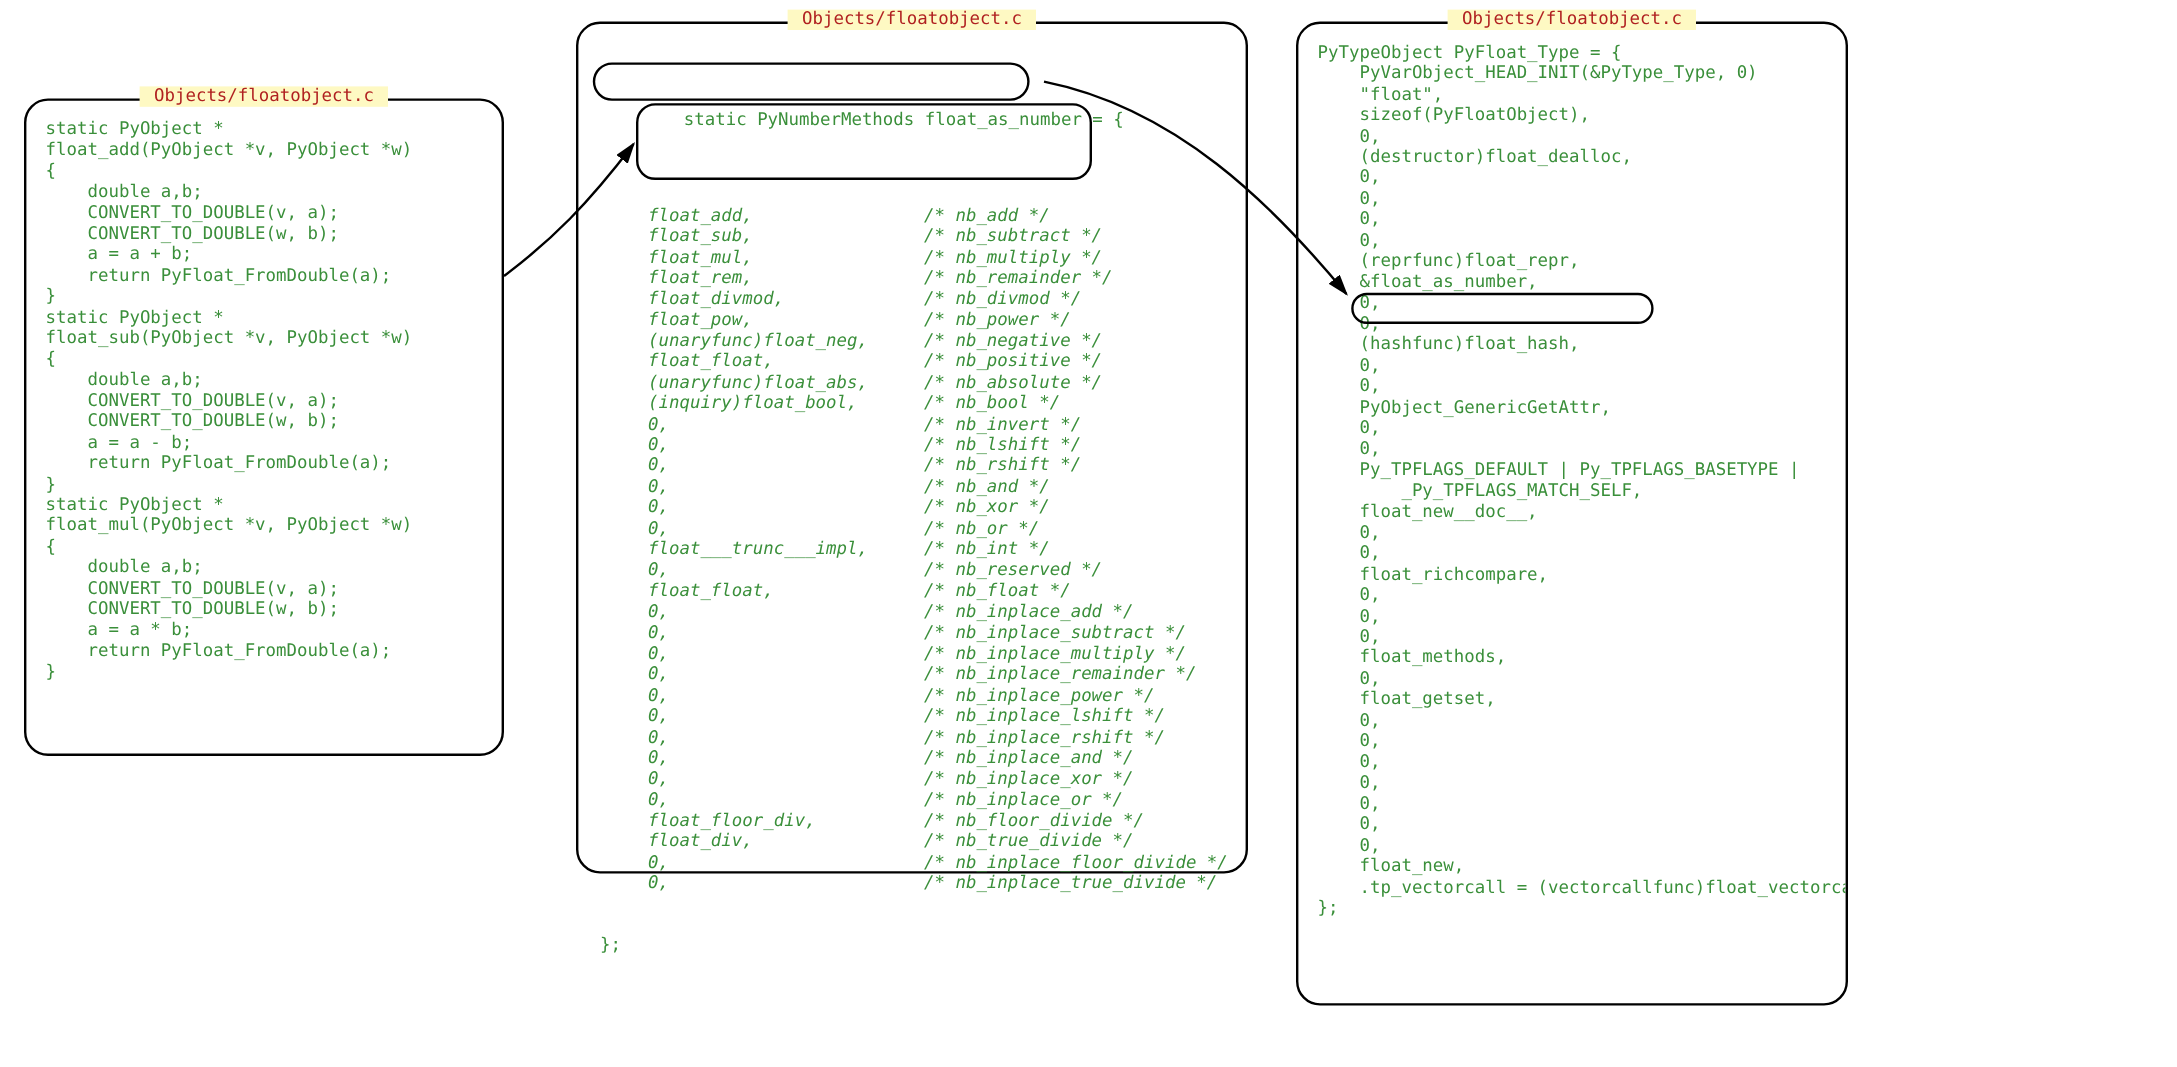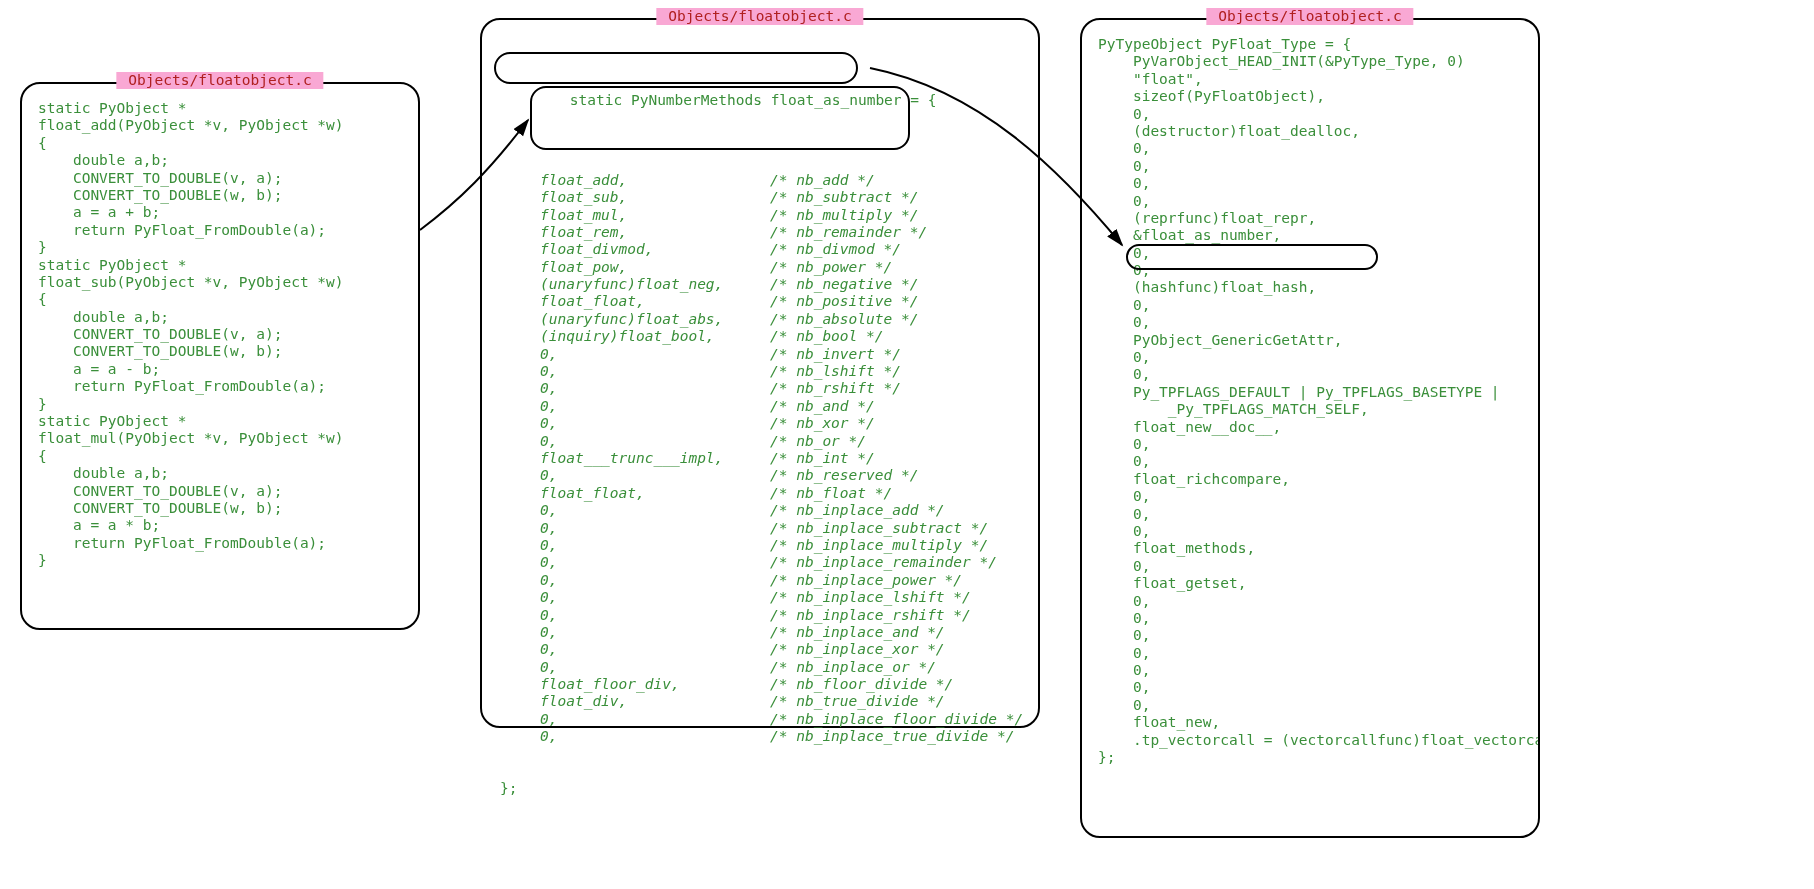--- a/index.html
+++ b/index.html
@@ -21,21 +21,21 @@
     border-radius: 20px;
     background: #fff;
     box-sizing: border-box;
     padding-top: 0;
   }
   .panel-title {
     position: absolute;
     top: -12px;
     left: 50%;
     transform: translateX(-50%);
-    background: #f9a8d4;
+    background: #fef9c3;
     padding: 0 12px;
     color: #b02020;
     font-weight: 500;
     white-space: nowrap;
   }
   .panel-body {
     padding: 16px 16px 12px 16px;
     color: #3a8f3a;
     white-space: pre;
     overflow: hidden;

